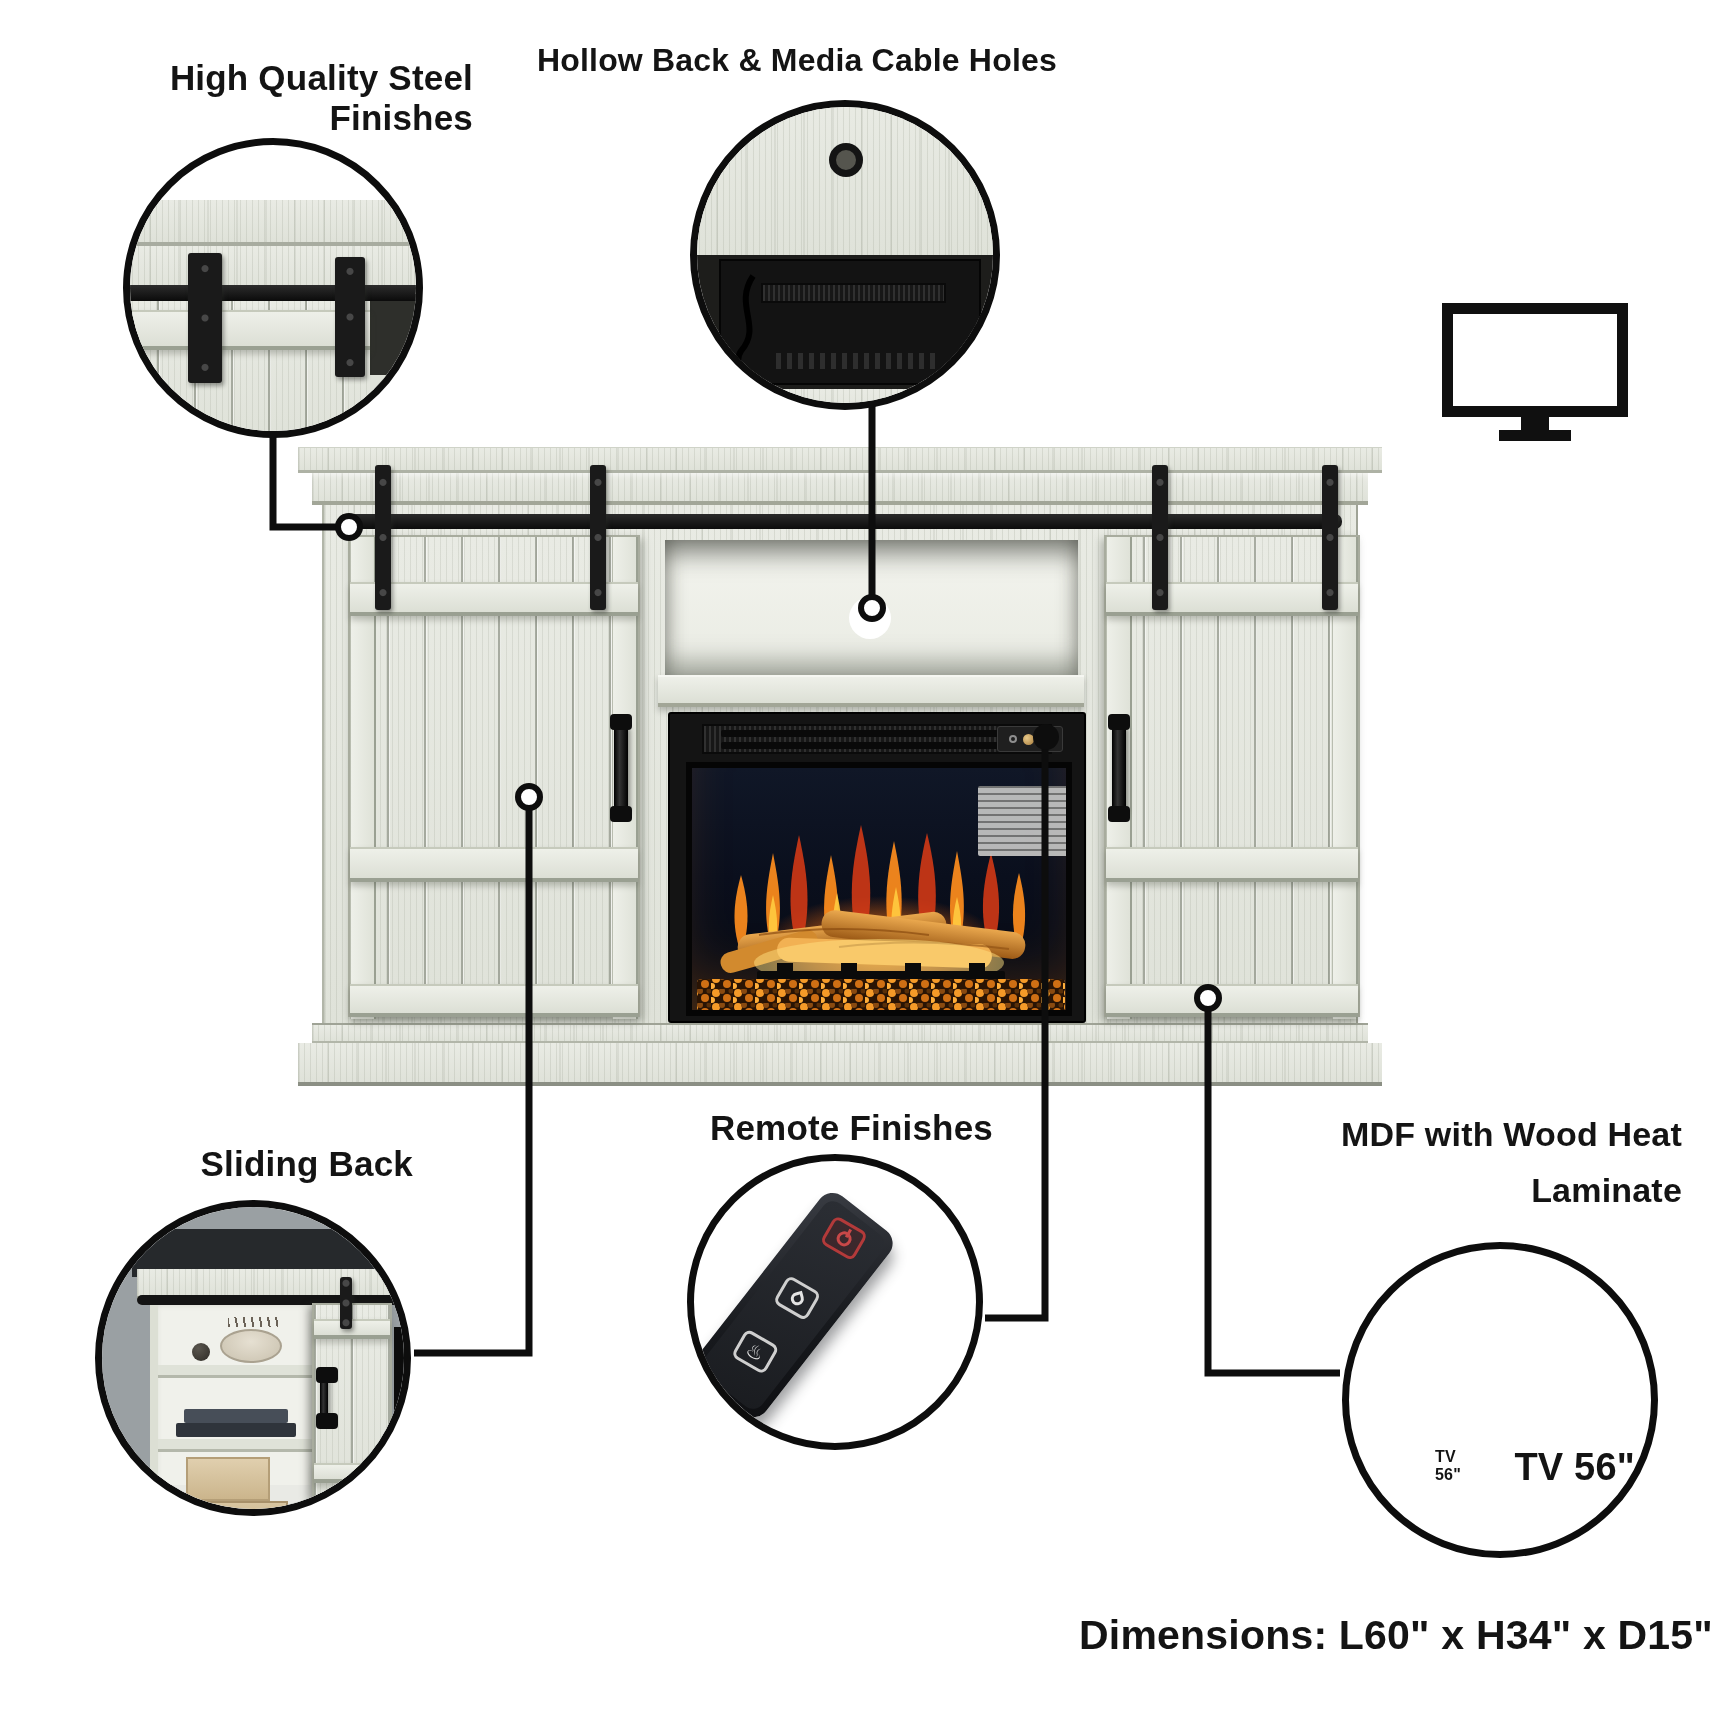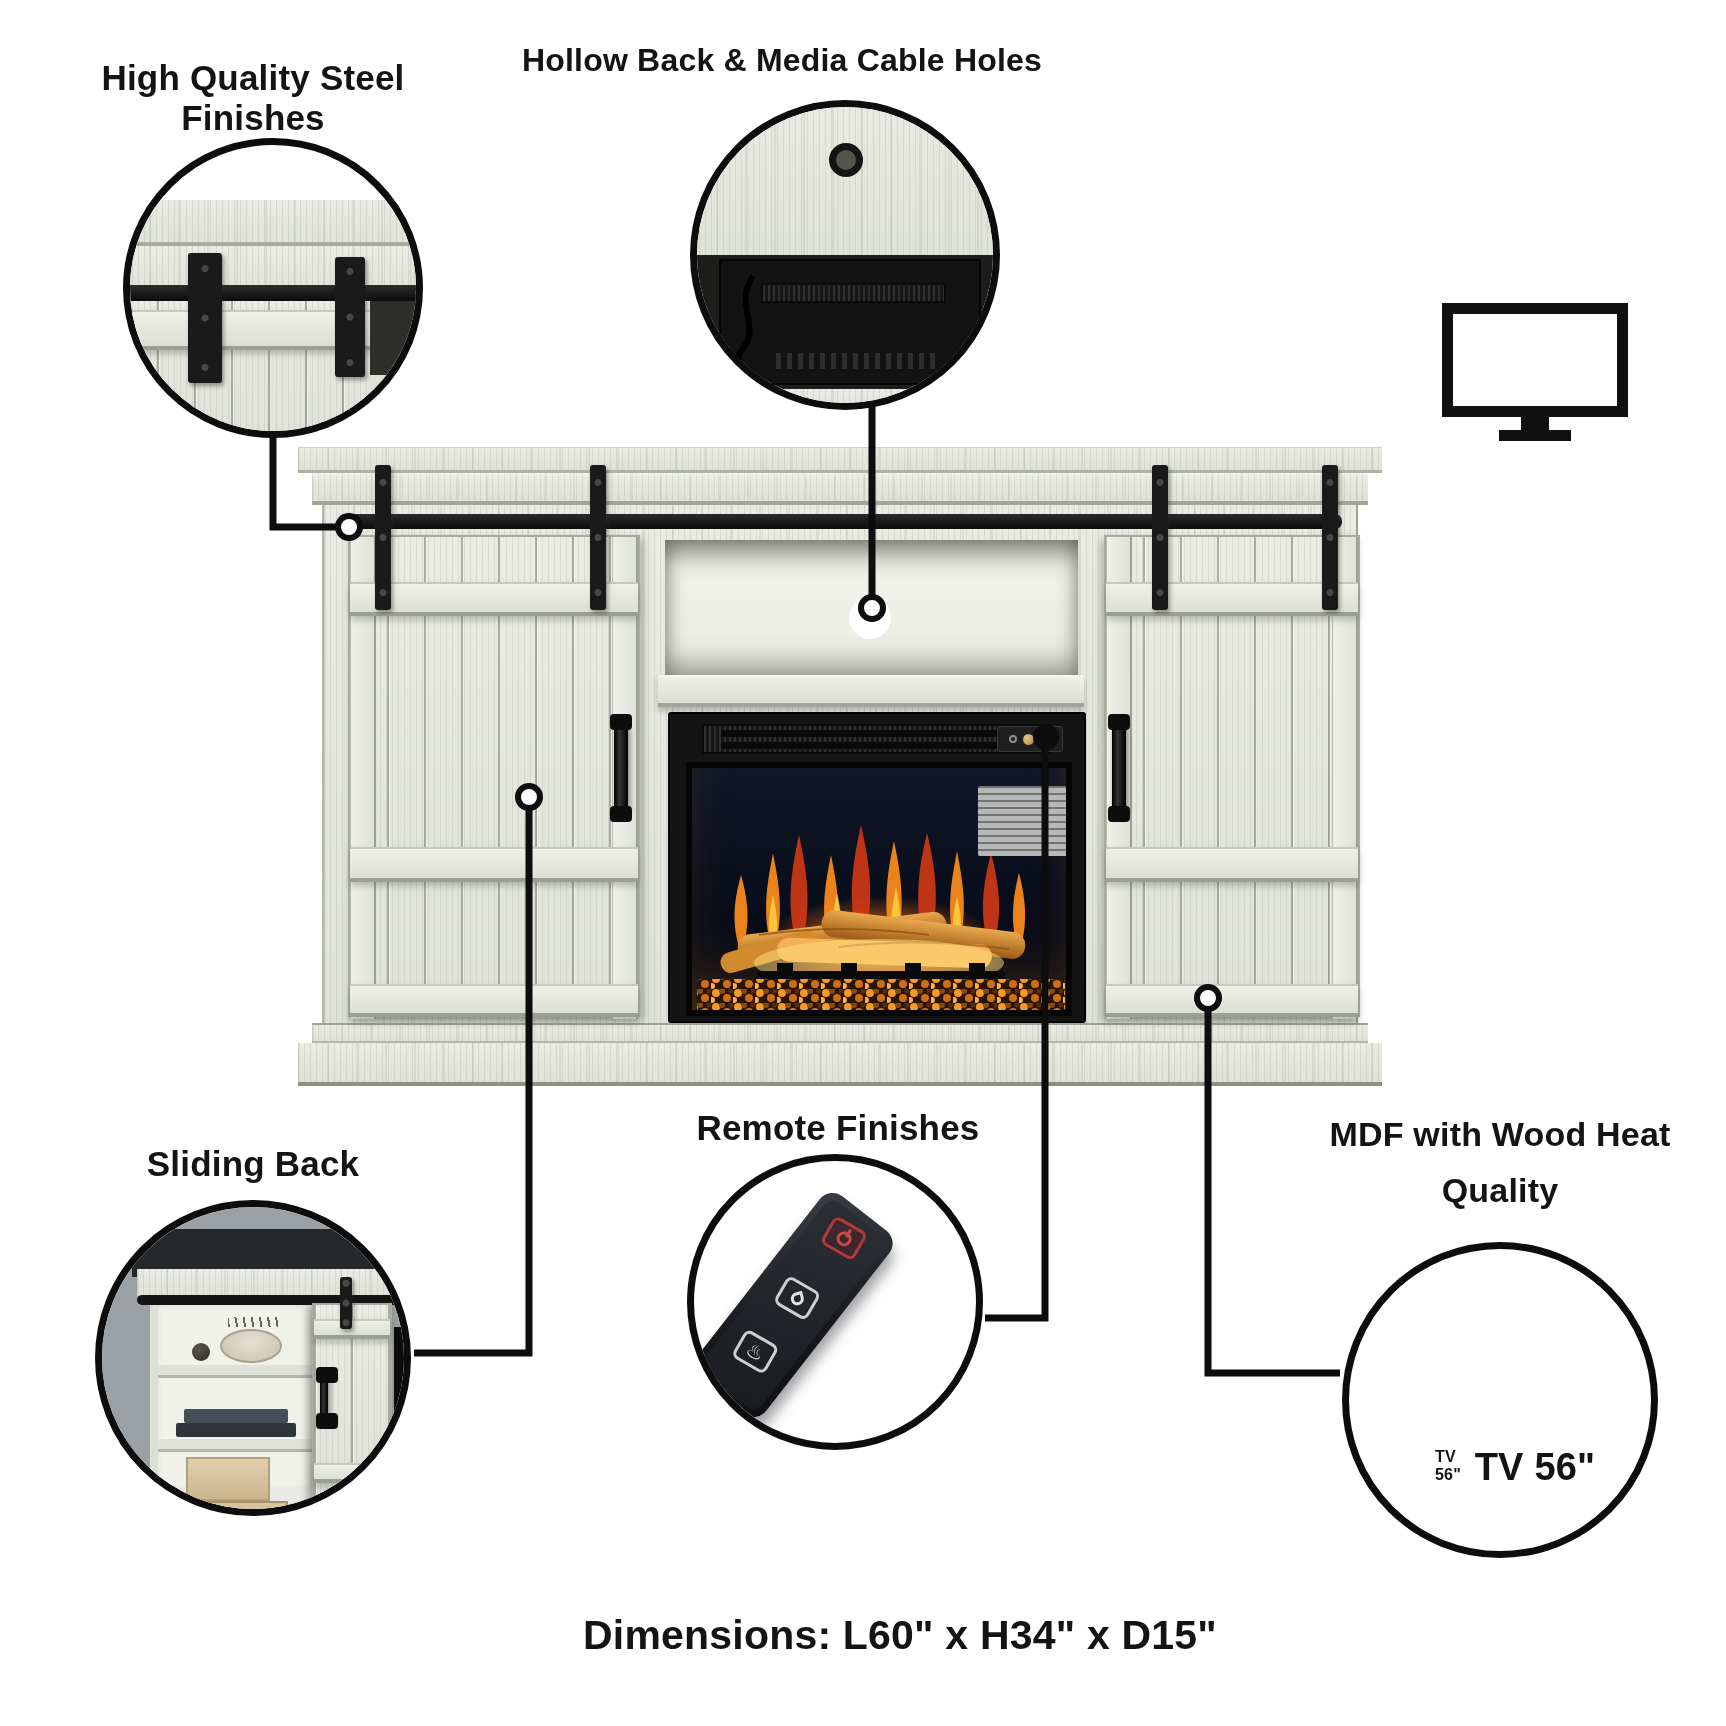--- a/index.html
+++ b/index.html
@@ -34,21 +34,21 @@
     radial-gradient(circle at 50% 88%, #474747 3px, rgba(0,0,0,0) 4px),
     #1a1a1a;border-radius:3px;box-shadow:2px 3px 4px rgba(40,42,38,.45);}
   .handle{background:linear-gradient(90deg,#000,#333 40%,#000);border-radius:7px;
     box-shadow:2px 3px 5px rgba(40,42,38,.5);}
   .handle::before,.handle::after{content:'';position:absolute;left:-4px;width:22px;height:16px;
     background:#0d0d0d;border-radius:4px;}
   .handle::before{top:-8px;} .handle::after{bottom:-8px;}
 
   
   .bubble{border:7px solid #0d0d0d;border-radius:50%;overflow:hidden;background:#fff;z-index:6;}
-  .label{font-weight:700;text-align:center;letter-spacing:.2px;z-index:7;}
+  .label{font-weight:700;text-align:right;letter-spacing:.2px;z-index:7;}
 
   .vent{background:repeating-linear-gradient(90deg,#303030 0 2px,#171717 2px 5px);
     border:2px solid #0a0a0a;}
   .slot{position:absolute;background:#0a0a0a;border-radius:2px;}
 
   .warn{background:
     repeating-linear-gradient(180deg, rgba(120,120,118,.9) 0 2px, rgba(0,0,0,0) 2px 7px),
     #cfcfcd;opacity:.88;border-radius:2px;padding:4px;}
 
   .remote-btn{position:absolute;left:24px;width:38px;height:32px;border-radius:7px;
@@ -61,21 +61,21 @@
 <body>
 
 <div class="canvas">
 
   <div class="abs label" style="left:33px;top:58px;width:440px;font-size:35px;">High Quality Steel Finishes</div>
   <div class="abs label" style="left:507px;top:42px;width:550px;font-size:32px;">Hollow Back &amp; Media Cable Holes</div>
   <div class="abs label" style="left:93px;top:1144px;width:320px;font-size:35px;">Sliding Back</div>
   <div class="abs label" style="left:683px;top:1108px;width:310px;font-size:35px;">Remote Finishes</div>
   <div class="abs label" style="left:1318px;top:1106px;width:364px;font-size:34px;line-height:56px;">
     <div>MDF with Wood Heat</div>
-    <div>Quality</div>
+    <div>Laminate</div>
   </div>
 
   <div class="abs" style="left:1442px;top:303px;width:186px;height:114px;border:11px solid #101010;background:#fff;"></div>
   <div class="abs" style="left:1521px;top:417px;width:28px;height:13px;background:#101010;"></div>
   <div class="abs" style="left:1499px;top:430px;width:72px;height:11px;background:#101010;"></div>
   <div class="abs label" style="left:1435px;top:1448px;width:0;">TV 56"</div>
   <div class="abs label" style="left:1435px;top:1446px;width:200px;font-size:38px;">TV 56"</div>
 
   <div class="abs" style="left:0;top:0;width:1726px;height:1726px;z-index:1;">
 

